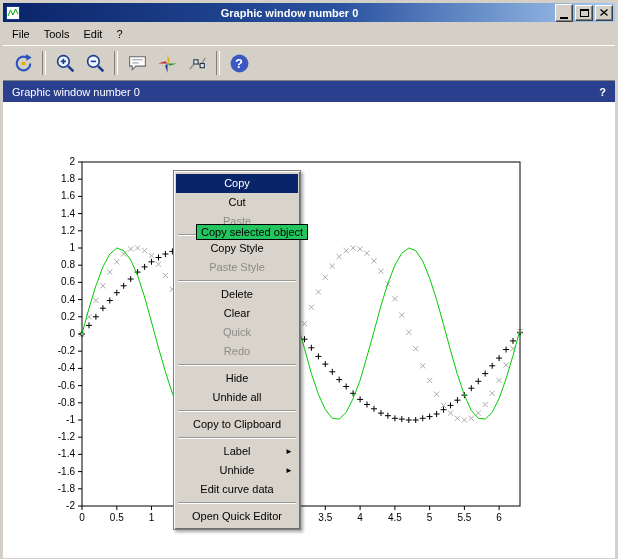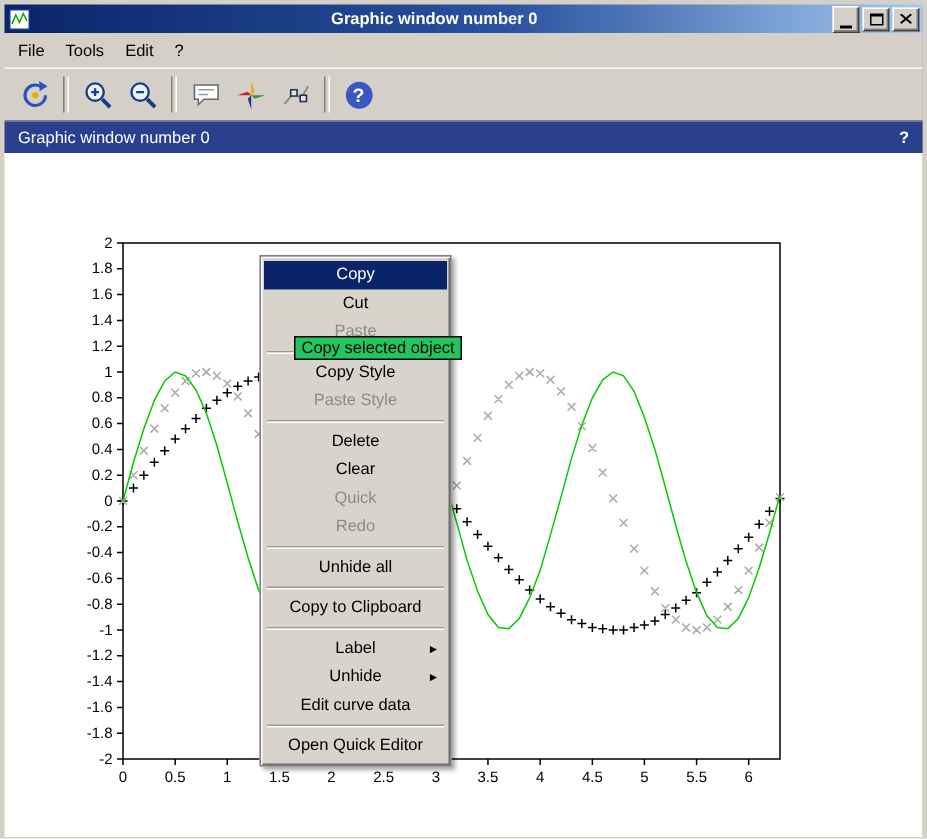--- a/index.html
+++ b/index.html
@@ -243,20 +243,21 @@
         <div class="cm-item disabled"><span>Paste</span></div>
         <div class="cm-sep"></div>
         <div class="cm-item"><span>Copy Style</span></div>
         <div class="cm-item disabled"><span>Paste Style</span></div>
         <div class="cm-sep"></div>
         <div class="cm-item"><span>Delete</span></div>
         <div class="cm-item"><span>Clear</span></div>
         <div class="cm-item disabled"><span>Quick</span></div>
         <div class="cm-item disabled"><span>Redo</span></div>
         <div class="cm-sep"></div>
+        <div class="cm-item"><span>Hide</span></div>
         <div class="cm-item"><span>Unhide all</span></div>
         <div class="cm-sep"></div>
         <div class="cm-item"><span>Copy to Clipboard</span></div>
         <div class="cm-sep"></div>
         <div class="cm-item"><span>Label</span><span class="cm-arrow">►</span></div>
         <div class="cm-item"><span>Unhide</span><span class="cm-arrow">►</span></div>
         <div class="cm-item"><span>Edit curve data</span></div>
         <div class="cm-sep"></div>
         <div class="cm-item"><span>Open Quick Editor</span></div>
       </div>

